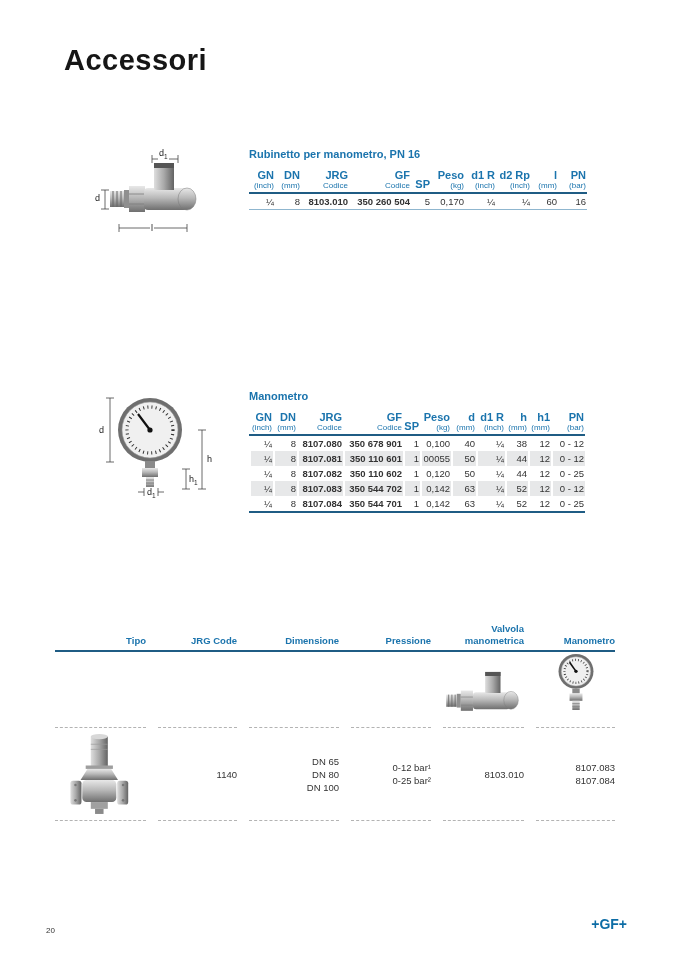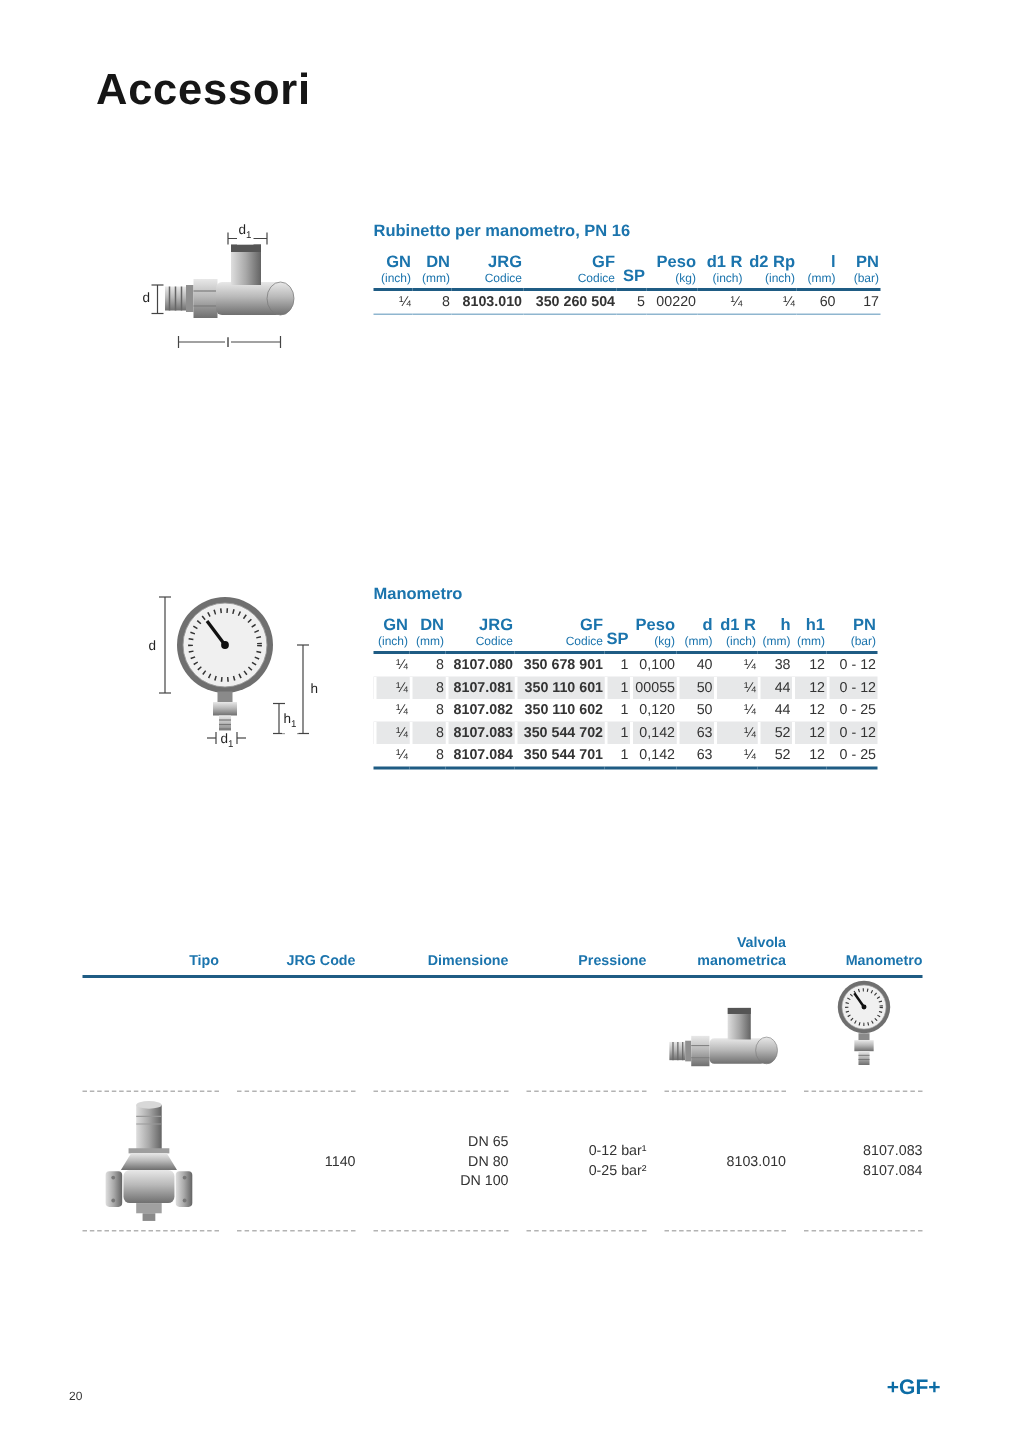--- a/index.html
+++ b/index.html
@@ -164,25 +164,25 @@
               </th>
           </tr>
         </thead>
         <tbody>
           <tr>
             <td>¼</td>
             <td>8</td>
             <td class="b">8103.010</td>
             <td class="b">350 260 504</td>
             <td>5</td>
-            <td>00220</td>
+            <td>0,170</td>
             <td>¼</td>
             <td>¼</td>
             <td>60</td>
-            <td>17</td>
+            <td>16</td>
           </tr>
         </tbody>
       </table>
     </div>
   </div>
 
   <div class="sec sec-manometro">
     <div class="figure fig-manometro">
       <svg width="120" height="108" viewBox="0 0 120 108">
         <g stroke="#444" stroke-width="0.8">

